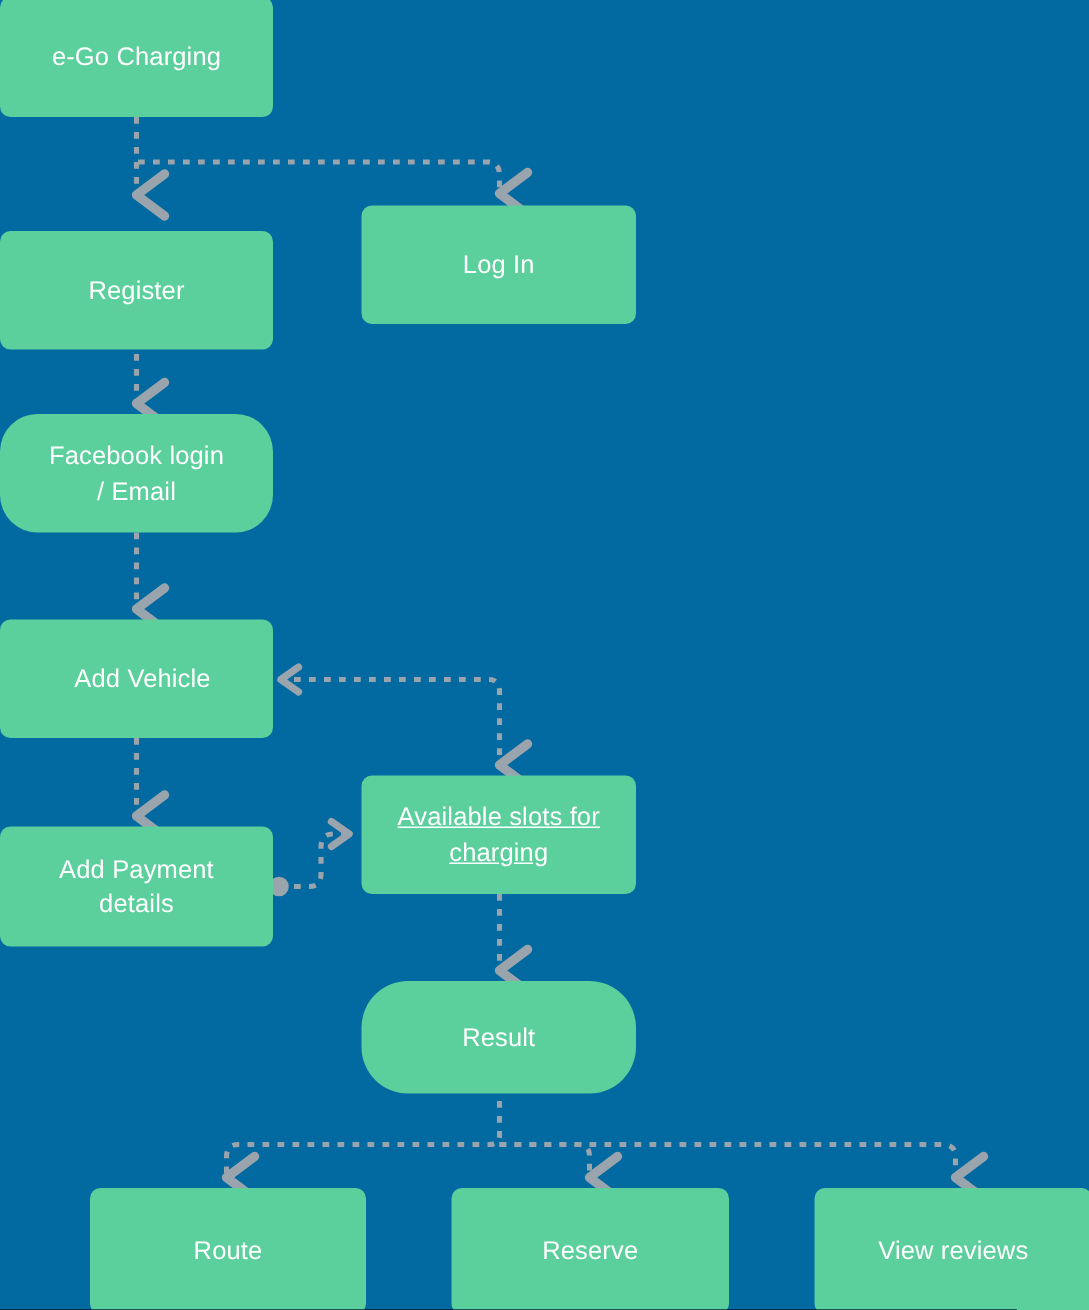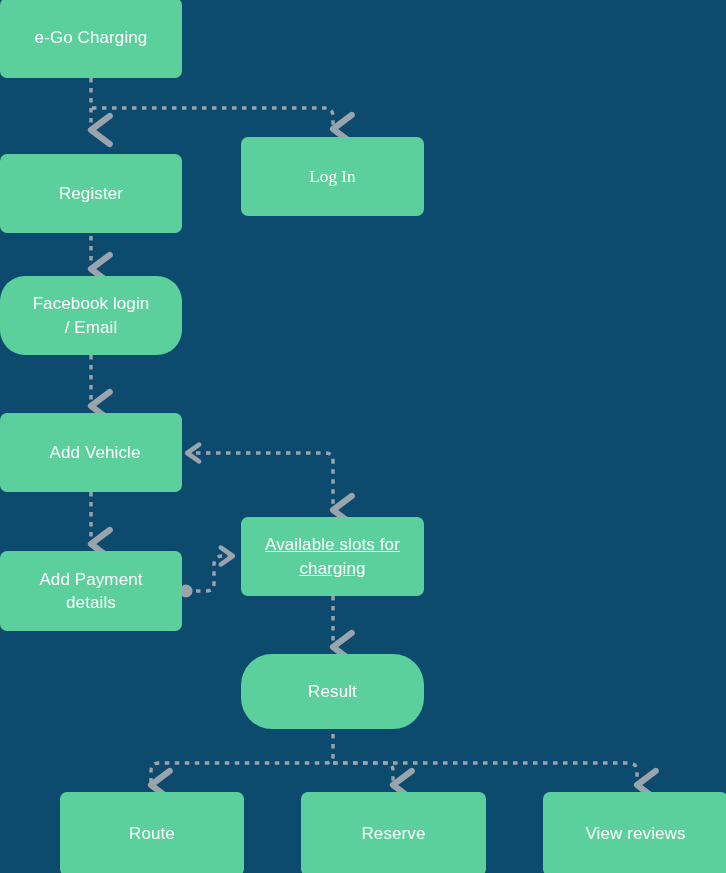--- a/index.html
+++ b/index.html
@@ -41,21 +41,21 @@
     font-weight: 400;
     letter-spacing: 0.1px;
     padding: 4px 8px;
     white-space: pre-line;
     z-index: 2;
   }
 </style>
 </head>
 <body style="background: rgb(0, 0, 0);">
 
-<div id="canvas" style="width: 726px; height: 873px; background: #0c4a6e;">
+<div id="canvas" style="width: 726px; height: 873px; background: #0369a1;">
 
   <svg id="edge-layer" width="726" height="873" viewBox="0 0 726 873" xmlns="http://www.w3.org/2000/svg">
     <defs>
       <marker id="arrow-down" viewBox="0 0 12 12" refX="6" refY="9" markerWidth="11" markerHeight="11" orient="auto-start-reverse">
         <path d="M1.5 3 L6 9 L10.5 3" fill="none" stroke="#9aa4ac" stroke-width="2" stroke-linecap="round" stroke-linejoin="round"></path>
       </marker>
       <marker id="arrow-small" viewBox="0 0 10 10" refX="7" refY="5" markerWidth="7" markerHeight="7" orient="auto-start-reverse">
         <path d="M1.5 1.5 L6.5 5 L1.5 8.5" fill="none" stroke="#9aa4ac" stroke-width="2" stroke-linecap="round" stroke-linejoin="round"></path>
       </marker>
       <marker id="dot-tail" viewBox="0 0 6 6" refX="3" refY="3" markerWidth="5" markerHeight="5" orient="auto">
@@ -84,21 +84,21 @@
       <path d="M333,734 L333,757 Q333,763 326,763 L159,763 Q151,763 151,771 L151,785" marker-end="url(#arrow-down)"></path>
 
       <path d="M333,763 L386,763 Q393,763 393,771 L393,785" marker-end="url(#arrow-down)"></path>
 
       <path d="M333,763 L628,763 Q637,763 637,771 L637,785" marker-end="url(#arrow-down)"></path>
     </g>
   </svg>
 
   <div class="node" style="left: 0px; top: -2px; width: 182px; height: 80px; background: rgb(91, 207, 156); color: rgb(255, 255, 255);"><span>e-Go Charging</span></div>
   <div class="node" style="left: 0px; top: 137px; width: 182px; height: 79px; background: rgb(91, 207, 156); color: rgb(255, 255, 255); margin-top: 17px;"><span>Register</span></div>
-  <div class="node" style="left: 241px; top: 137px; width: 183px; height: 79px; background: rgb(91, 207, 156); color: rgb(255, 255, 255); font-family: Liberation Serif, serif;"><span>Log In</span></div>
+  <div class="node" style="left: 241px; top: 137px; width: 183px; height: 79px; background: rgb(91, 207, 156); color: rgb(255, 255, 255);"><span>Log In</span></div>
   <div class="node" style="left: 0px; top: 276px; width: 182px; height: 79px; background: rgb(91, 207, 156); color: rgb(255, 255, 255); border-radius: 25px;"><span>Facebook login
 / Email</span></div>
   <div class="node" style="left: 0px; top: 413px; width: 182px; height: 79px; background: rgb(91, 207, 156); color: rgb(255, 255, 255); padding-left: 16px;"><span>Add Vehicle</span></div>
   <div class="node" style="left: 0px; top: 551px; width: 182px; height: 80px; background: rgb(91, 207, 156); color: rgb(255, 255, 255);"><span>Add Payment
 details</span></div>
   <div class="node" style="left: 241px; top: 517px; width: 183px; height: 79px; background: rgb(91, 207, 156); color: rgb(255, 255, 255); text-decoration: underline;"><span>Available slots for
 charging</span></div>
   <div class="node" style="left: 241px; top: 654px; width: 183px; height: 75px; background: rgb(91, 207, 156); color: rgb(255, 255, 255); border-radius: 31px;"><span>Result</span></div>
   <div class="node" style="left: 60px; top: 792px; width: 184px; height: 84px; background: rgb(91, 207, 156); color: rgb(255, 255, 255);"><span>Route</span></div>
   <div class="node" style="left: 301px; top: 792px; width: 185px; height: 84px; background: rgb(91, 207, 156); color: rgb(255, 255, 255);"><span>Reserve</span></div>

